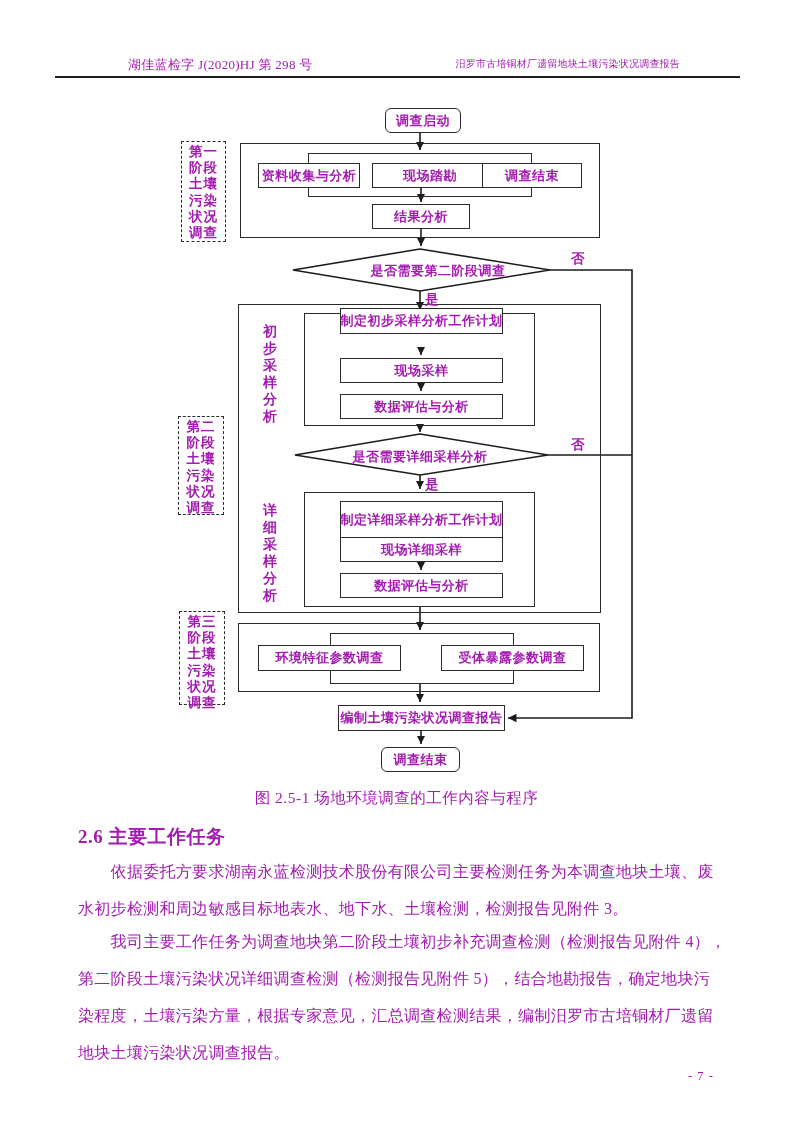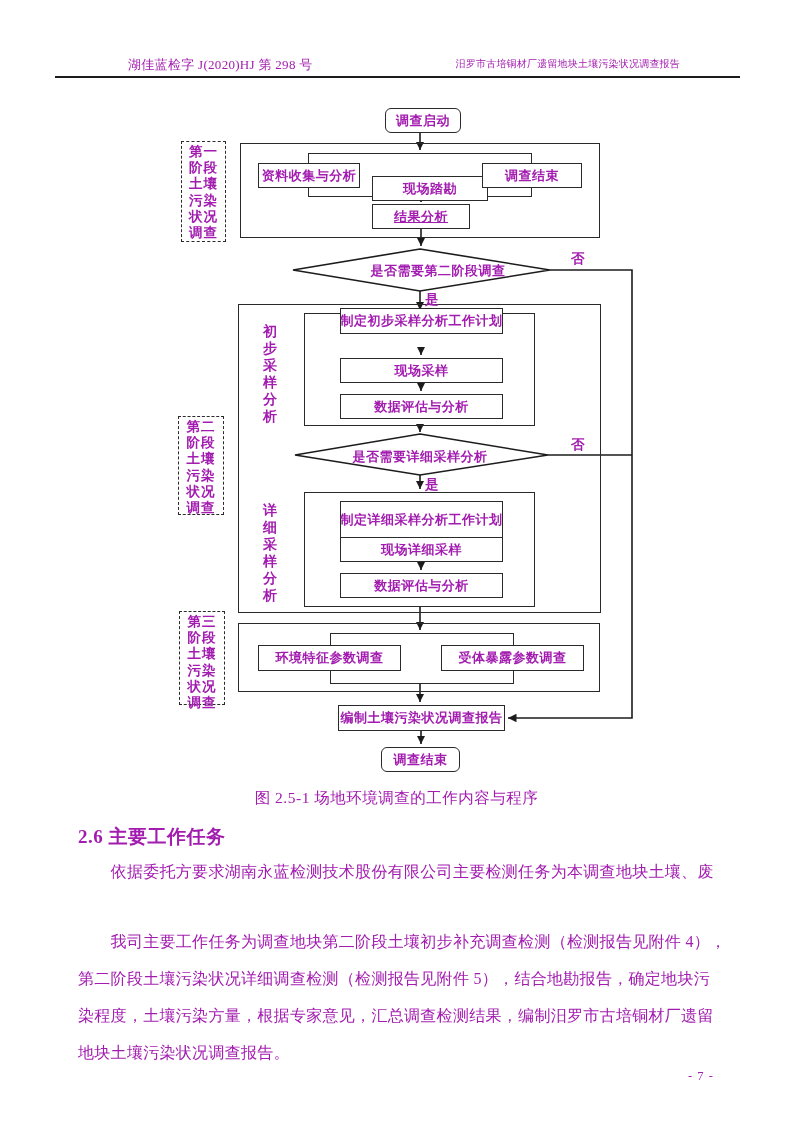--- a/index.html
+++ b/index.html
@@ -119,23 +119,23 @@
 析</div>
   <div class="v-label" style="left:262px;top:502px;">详
 细
 采
 样
 分
 析</div>
 
   <div class="fc-box fc-round" style="left:385px;top:108px;width:76px;height:25px;">调查启动</div>
   <div class="fc-box" style="left:258px;top:163px;width:102px;height:25px;">资料收集与分析</div>
-  <div class="fc-box" style="left:372px;top:176px;width:116px;height:25px;">现场踏勘</div>
+  <div class="fc-box" style="left:372px;top:163px;width:116px;height:25px;">现场踏勘</div>
   <div class="fc-box" style="left:482px;top:163px;width:100px;height:25px;">调查结束</div>
-  <div class="fc-box" style="left:372px;top:204px;width:98px;height:25px;text-decoration:underline;">结果分析</div>
+  <div class="fc-box" style="left:372px;top:204px;width:98px;height:25px;">结果分析</div>
 
   <div class="fc-q" style="left:348px;top:262px;">是否需要第二阶段调查</div>
   <div class="fc-yn" style="left:571px;top:250px;">否</div>
   <div class="fc-yn" style="left:425px;top:291px;">是</div>
 
   <div class="fc-box" style="left:340px;top:308px;width:163px;height:26px;">制定初步采样分析工作计划</div>
   <div class="fc-box" style="left:340px;top:358px;width:163px;height:25px;">现场采样</div>
   <div class="fc-box" style="left:340px;top:394px;width:163px;height:25px;">数据评估与分析</div>
 
   <div class="fc-q" style="left:330px;top:448px;">是否需要详细采样分析</div>
@@ -149,20 +149,21 @@
   <div class="fc-box" style="left:258px;top:645px;width:143px;height:26px;">环境特征参数调查</div>
   <div class="fc-box" style="left:441px;top:645px;width:143px;height:26px;">受体暴露参数调查</div>
 
   <div class="fc-box" style="left:338px;top:705px;width:167px;height:26px;">编制土壤污染状况调查报告</div>
   <div class="fc-box fc-round" style="left:381px;top:747px;width:79px;height:25px;">调查结束</div>
 
   <div class="caption">图 2.5-1 场地环境调查的工作内容与程序</div>
   <div class="heading">2.6 主要工作任务</div>
 
   <div class="bodyline" style="top:861px;">　　依据委托方要求湖南永蓝检测技术股份有限公司主要检测任务为本调查地块土壤、废</div>
+  <div class="bodyline" style="top:898px;">水初步检测和周边敏感目标地表水、地下水、土壤检测，检测报告见附件 3。</div>
   <div class="bodyline" style="top:931px;">　　我司主要工作任务为调查地块第二阶段土壤初步补充调查检测（检测报告见附件 4），</div>
   <div class="bodyline" style="top:968px;">第二阶段土壤污染状况详细调查检测（检测报告见附件 5），结合地勘报告，确定地块污</div>
   <div class="bodyline" style="top:1005px;">染程度，土壤污染方量，根据专家意见，汇总调查检测结果，编制汨罗市古培铜材厂遗留</div>
   <div class="bodyline" style="top:1042px;">地块土壤污染状况调查报告。</div>
 
   <div class="pagenum">- 7 -</div>
 
 </div>
 
 </body></html>

